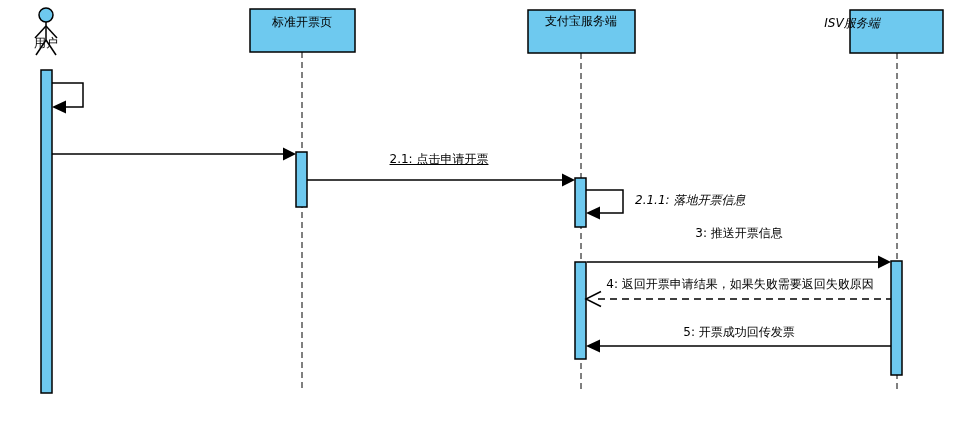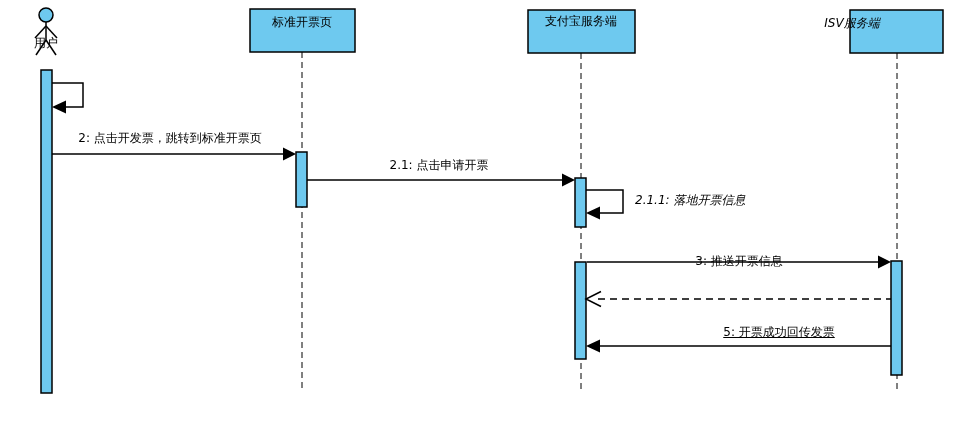--- a/index.html
+++ b/index.html
@@ -94,19 +94,19 @@
       <line x1="600" y1="346" x2="891" y2="346" stroke="#000" stroke-width="1.5"></line>
       <polygon points="586,346 600,339.5 600,352.5" fill="#000"></polygon>
     </g>
   </svg>
 
   <div class="lbl plabel center" style="left:46px;  top:36px;">用户</div>
   <div class="lbl plabel center" style="left:302px; top:15px;">标准开票页</div>
   <div class="lbl plabel center" style="left:581px; top:14px;">支付宝服务端</div>
   <div class="lbl plabel center" style="left:852px; top:16px;font-style:italic;">ISV服务端</div>
 
-  <div class="lbl center" style="left:170px; top:131px;">2: 点击开发票，跳转到标准开票页</div>
-  <div class="lbl center" style="left:439px; top:158px;">2.1: 点击申请开票</div>
+  <div class="lbl center" style="left:439px; top:152px;text-decoration:underline;">2.1: 点击申请开票</div>
   <div class="lbl" style="left:635px; top:193px;font-style:italic;">2.1.1: 落地开票信息</div>
-  <div class="lbl center" style="left:739px; top:254px;text-align:center;">3: 推送开票信息</div>
-  <div class="lbl center" style="left:779px; top:325px;text-decoration:underline;">5: 开票成功回传发票</div>
+  <div class="lbl center" style="left:739px; top:226px;text-align:center;">3: 推送开票信息</div>
+  <div class="lbl center" style="left:740px; top:277px;">4: 返回开票申请结果，如果失败需要返回失败原因</div>
+  <div class="lbl center" style="left:739px; top:325px;">5: 开票成功回传发票</div>
 
 </div>
 
 </body></html>

